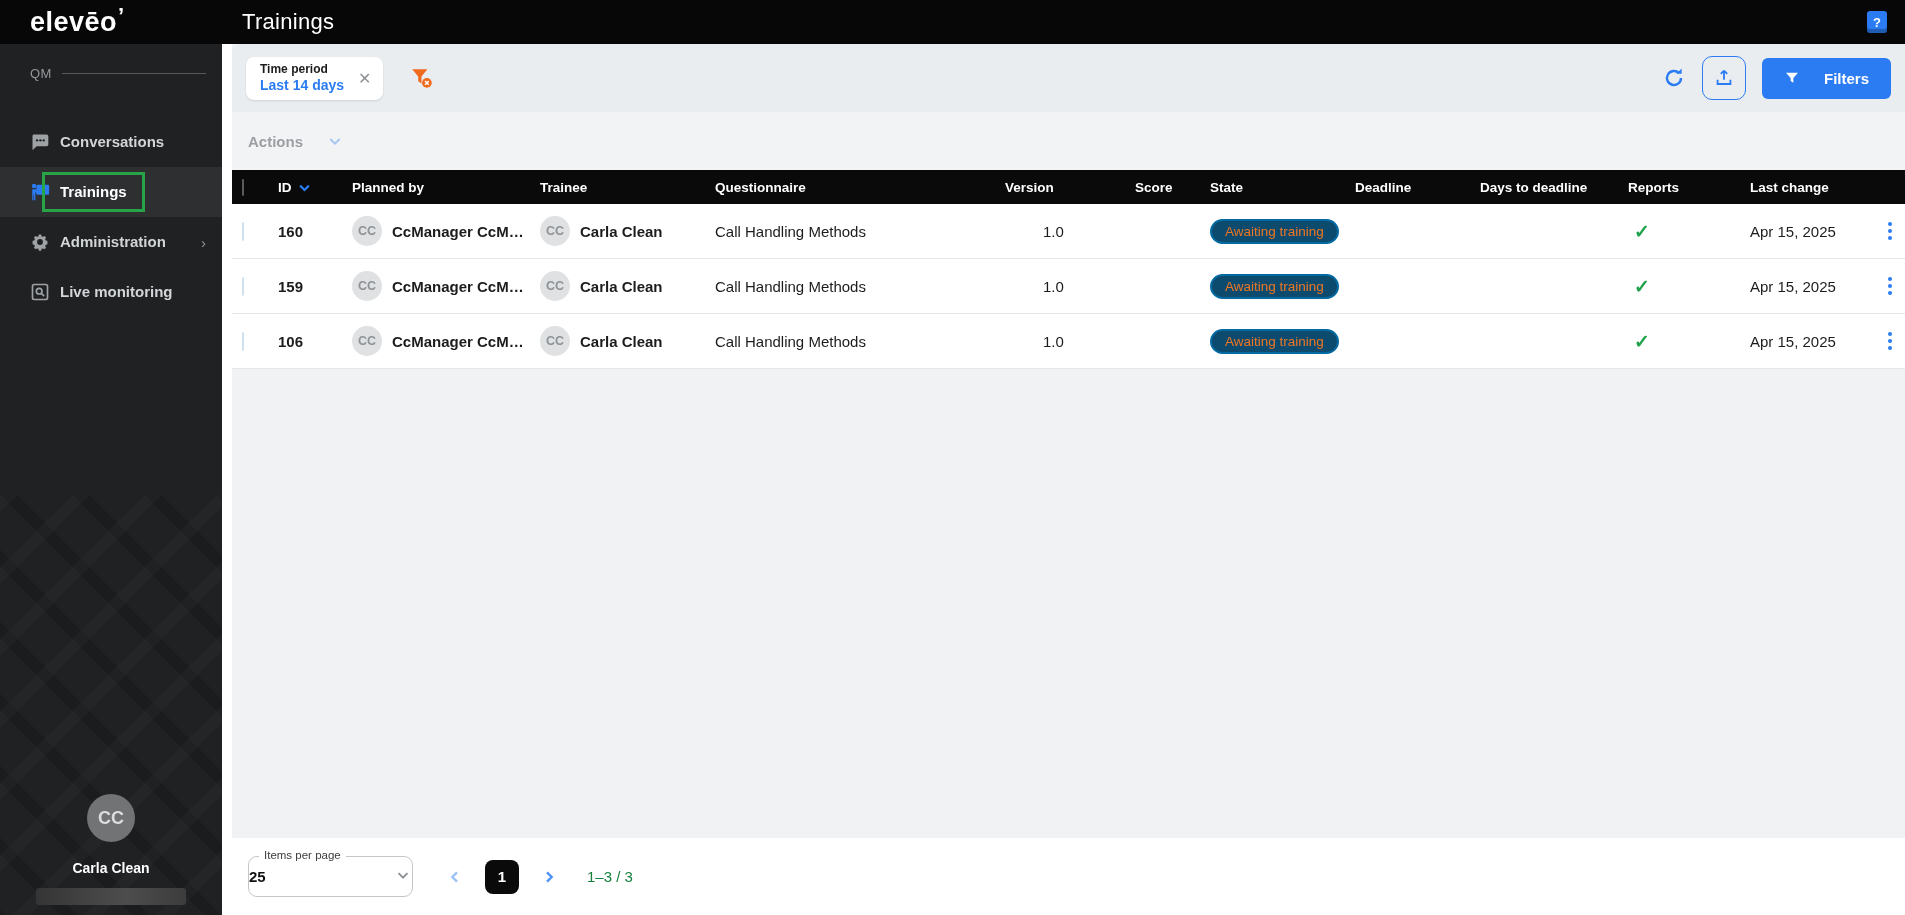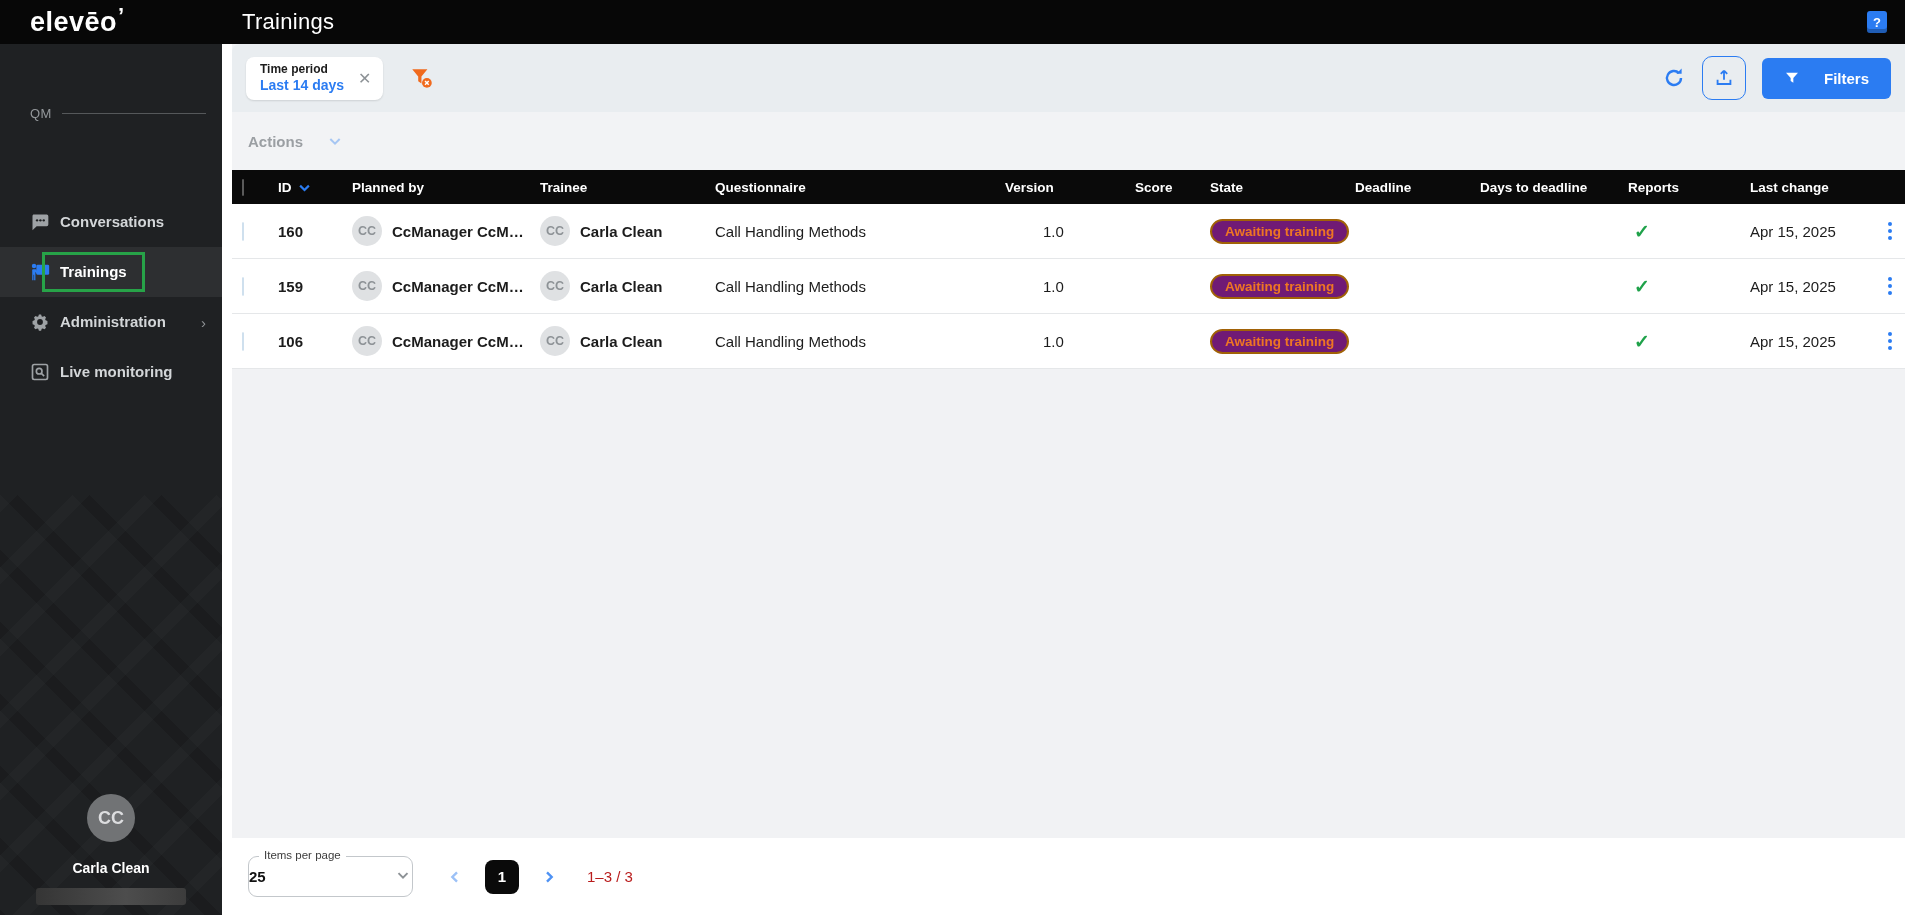--- a/index.html
+++ b/index.html
@@ -1,20 +1,20 @@
 <!DOCTYPE html>
 <html><head>
 <meta charset="utf-8">
 <style>
   * { margin:0; padding:0; box-sizing:border-box; }
   html,body { width:1905px; height:915px; overflow:hidden; font-family:"Liberation Sans", sans-serif; background:#fff; }
   .app { display:flex; width:1905px; height:915px; }
 
   
-  .sidebar { position:relative; width:222px; height:915px; background:#1f2123; flex:0 0 222px; display:flex; flex-direction:column; z-index:5;gap:40px; }
+  .sidebar { position:relative; width:222px; height:915px; background:#1f2123; flex:0 0 222px; display:flex; flex-direction:column; z-index:5; }
   .sidebar::after { content:""; position:absolute; left:0; bottom:0; width:100%; height:420px; pointer-events:none;
     background-image:
       linear-gradient(135deg, rgba(255,255,255,0.04) 12%, transparent 12%, transparent 50%, rgba(255,255,255,0.04) 50%, rgba(255,255,255,0.04) 62%, transparent 62%),
       linear-gradient(45deg, rgba(0,0,0,0.25) 12%, transparent 12%, transparent 50%, rgba(0,0,0,0.25) 50%, rgba(0,0,0,0.25) 62%, transparent 62%);
     background-size:72px 72px; opacity:.5; }
   .logo-row { height:44px; background:#070707; display:flex; align-items:center; padding-left:30px; }
   .logo { color:#fff; font-size:27px; font-weight:700; letter-spacing:.5px; position:relative; }
   .logo .logo-mark { font-size:22px; position:relative; top:-8px; left:1px; font-weight:700; }
   .qm-row { display:flex; align-items:center; gap:10px; padding:22px 16px 8px 30px; }
   .qm-label { color:#94989b; font-size:13px; letter-spacing:.5px; }
@@ -64,37 +64,37 @@
   .th { white-space:nowrap; }
   .th-id { display:flex; align-items:center; gap:5px; cursor:pointer; }
   .hdr-checkbox { width:18px; height:18px; border:1px solid #5a5a5a; border-radius:4px; background:#2c2c2c; cursor:pointer; }
   .trow { height:55px; background:#fff; border-bottom:1px solid #e5e7e9; font-size:15px; color:#1c1c1c; }
   .row-checkbox { width:18px; height:18px; border:1px solid #cfe0ee; border-radius:4px; background:#fdfeff; cursor:pointer; }
   .cell-id { font-weight:700; }
   .person { display:flex; align-items:center; gap:10px; min-width:0; }
   .avatar-sm { width:30px; height:30px; border-radius:50%; background:#dfe1e3; color:#8d9296; font-size:12.5px; font-weight:700; display:flex; align-items:center; justify-content:center; flex:0 0 30px; }
   .person-name { font-weight:700; white-space:nowrap; overflow:hidden; }
   .cell-version { padding-left:38px; }
-  .state-chip { display:inline-block; border:2px solid #a16207; color:#ee7623; border-radius:999px; padding:3px 13px; font-size:13.5px; font-weight:700; background:#701a75; }
+  .state-chip { display:inline-block; border:2px solid #0369a1; color:#ee7623; border-radius:999px; padding:3px 13px; font-size:13.5px; font-weight:400; background:#0c4a6e; }
   .report-check { color:#1fa24a; font-size:19px; font-weight:700; padding-left:6px; }
   .kebab { color:#2b7cf2; font-size:17px; font-weight:700; letter-spacing:0; line-height:5px; display:flex; flex-direction:column; align-items:center; gap:3px; cursor:pointer; }
   .kebab i { width:4px; height:4px; border-radius:50%; background:#2b7cf2; display:block; }
 
   .filler { flex:1; background:#f1f2f4; }
 
   
   .footer { height:77px; background:#fff; display:flex; align-items:center; padding-left:16px; flex:0 0 77px; }
   .ipp-select { position:relative; width:165px; height:41px; border:1px solid #c3c7cb; border-radius:9px; display:flex; align-items:center; padding:0 0; cursor:pointer; background:#fff; }
   .ipp-label { position:absolute; top:-8px; left:10px; background:#fff; padding:0 5px; font-size:11.5px; color:#3c3c3c; }
   .ipp-value { font-size:15px; font-weight:700; color:#111; }
   .ipp-caret { margin-left:auto; }
   .pager { display:flex; align-items:center; margin-left:34px; gap:22px; }
   .pg-prev, .pg-next { cursor:pointer; display:flex; }
   .pg-current { width:34px; height:34px; background:#0a0a0a; color:#fff; border-radius:8px; font-size:15px; font-weight:700; display:flex; align-items:center; justify-content:center; cursor:pointer; }
-  .pg-range { font-size:15px; color:#b91c1c; margin-left:8px; }
+  .pg-range { font-size:15px; color:#15803d; margin-left:8px; }
 </style>
 </head>
 <body>
 
 <div class="app">
 
   <div class="sidebar">
     <div class="logo-row">
       <div class="logo"><span>elevēo</span><span class="logo-mark">’</span></div>
     </div>

